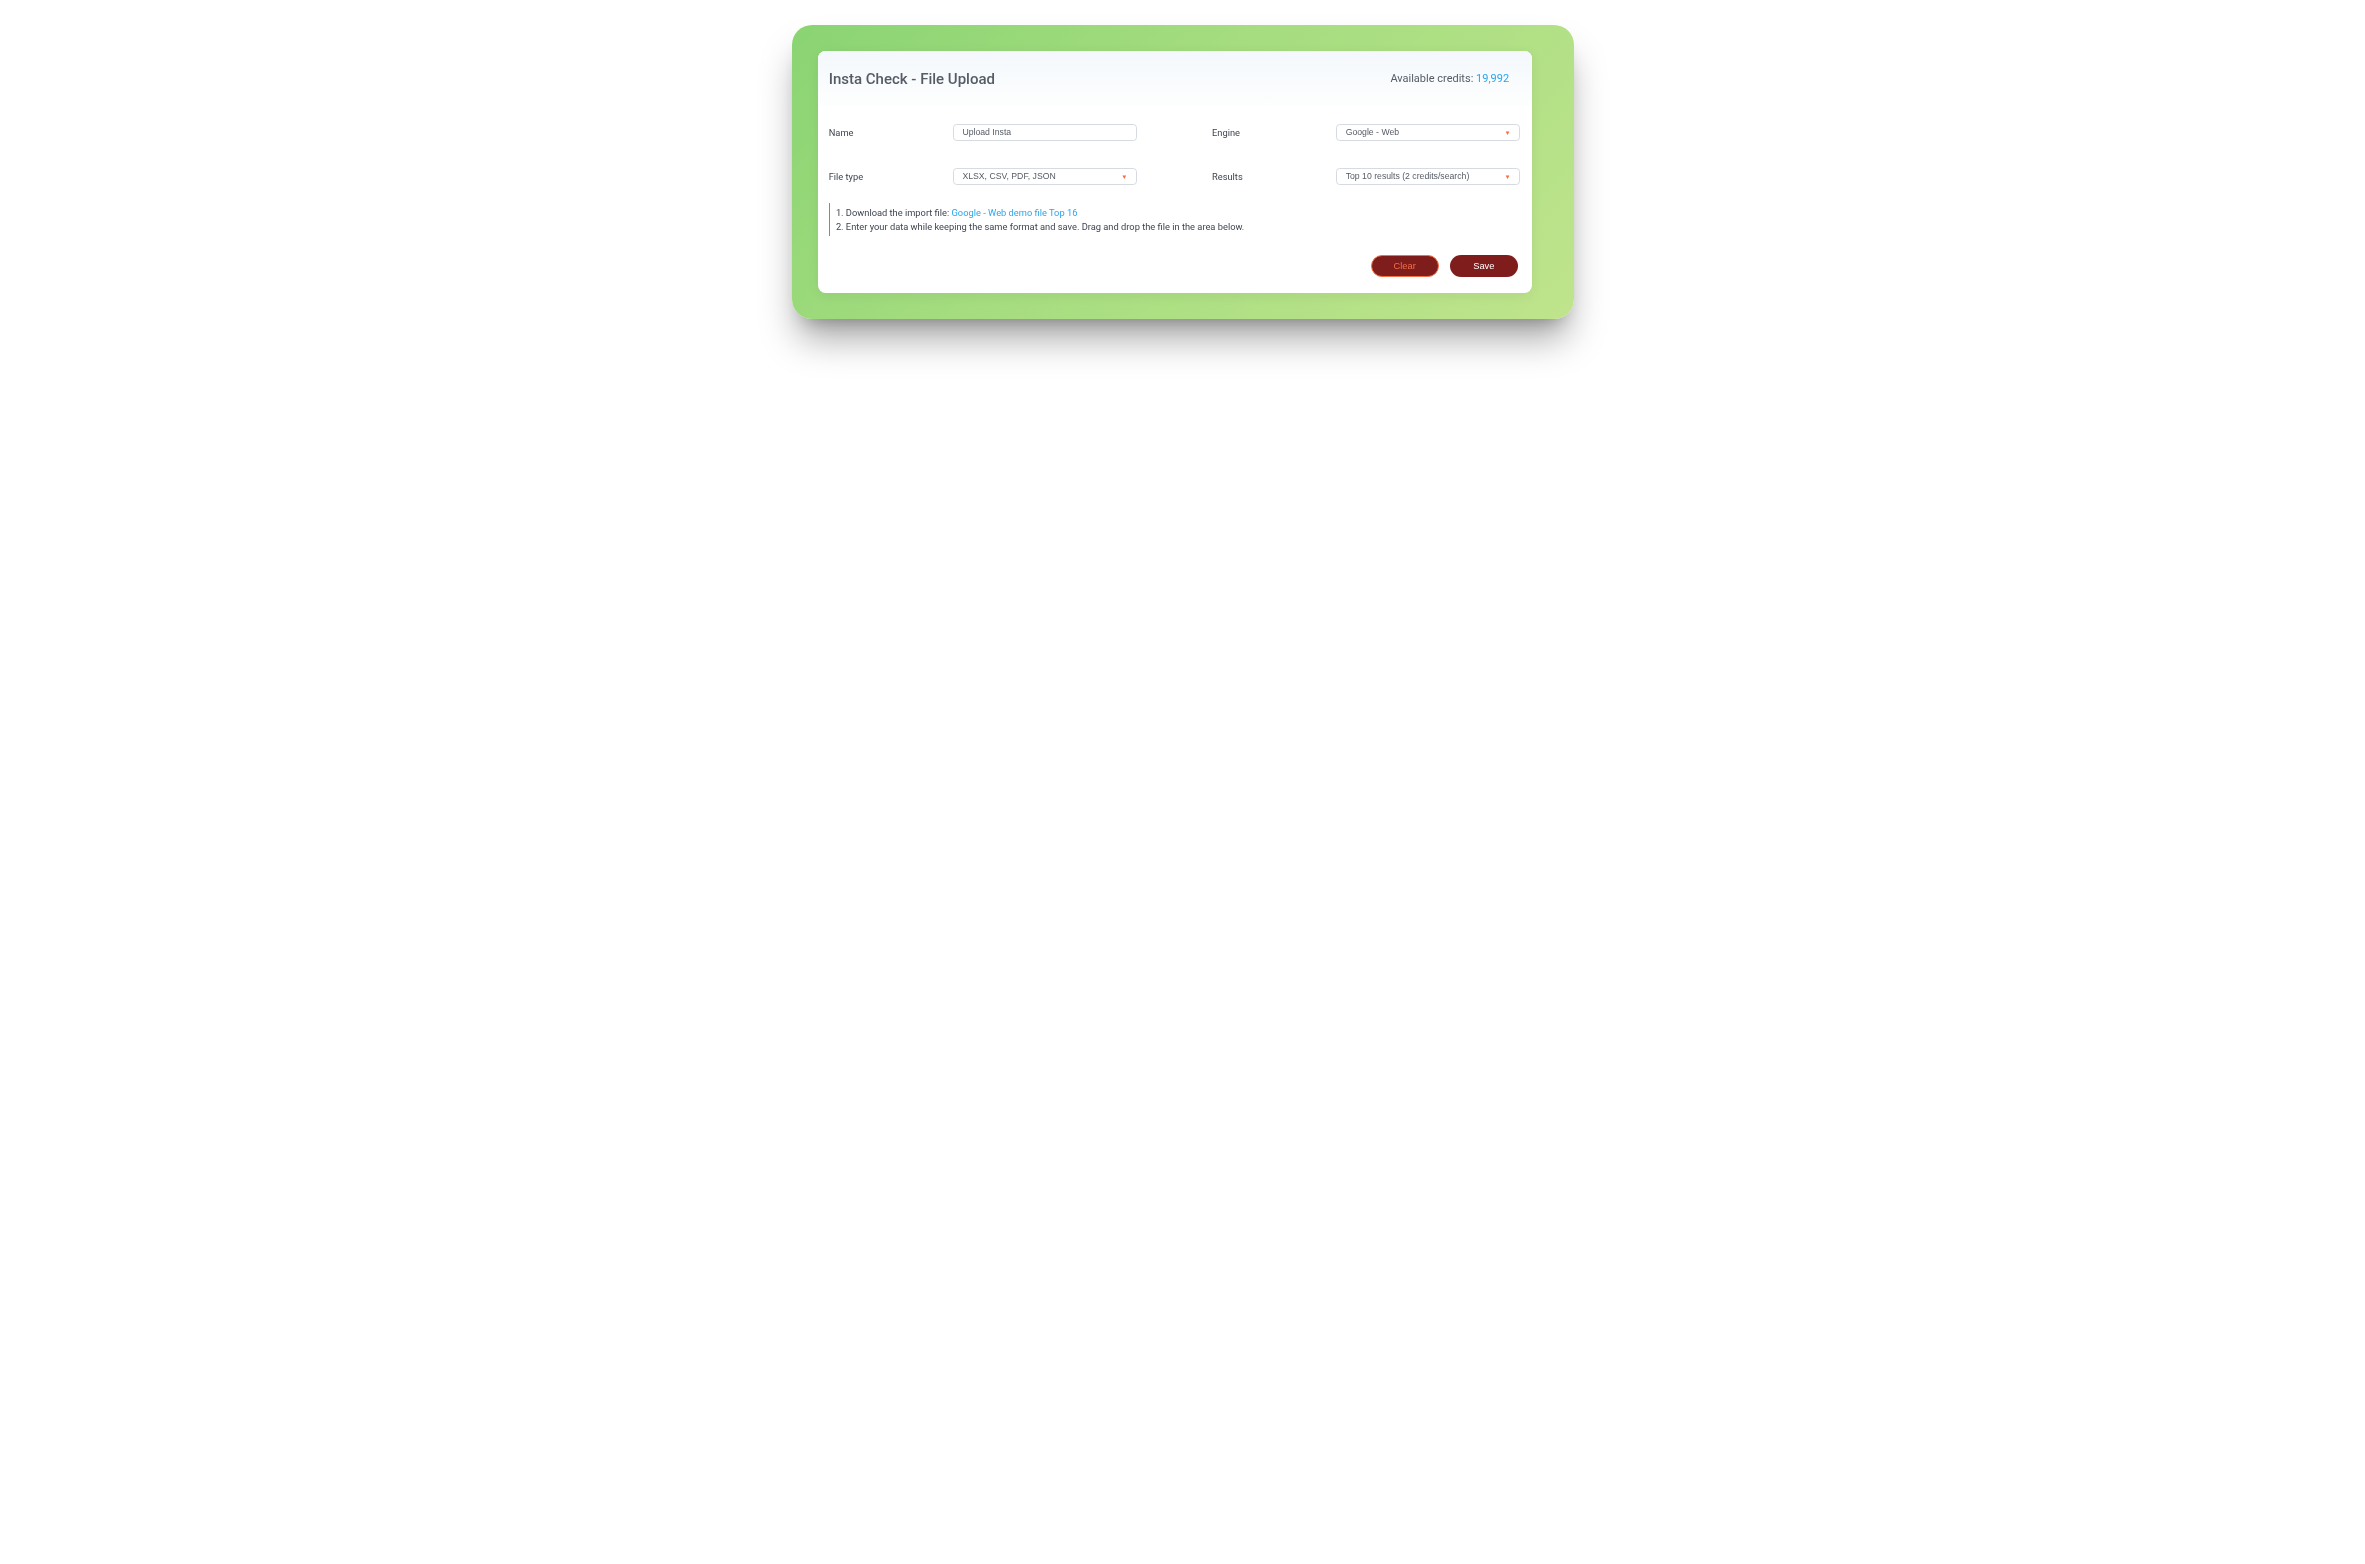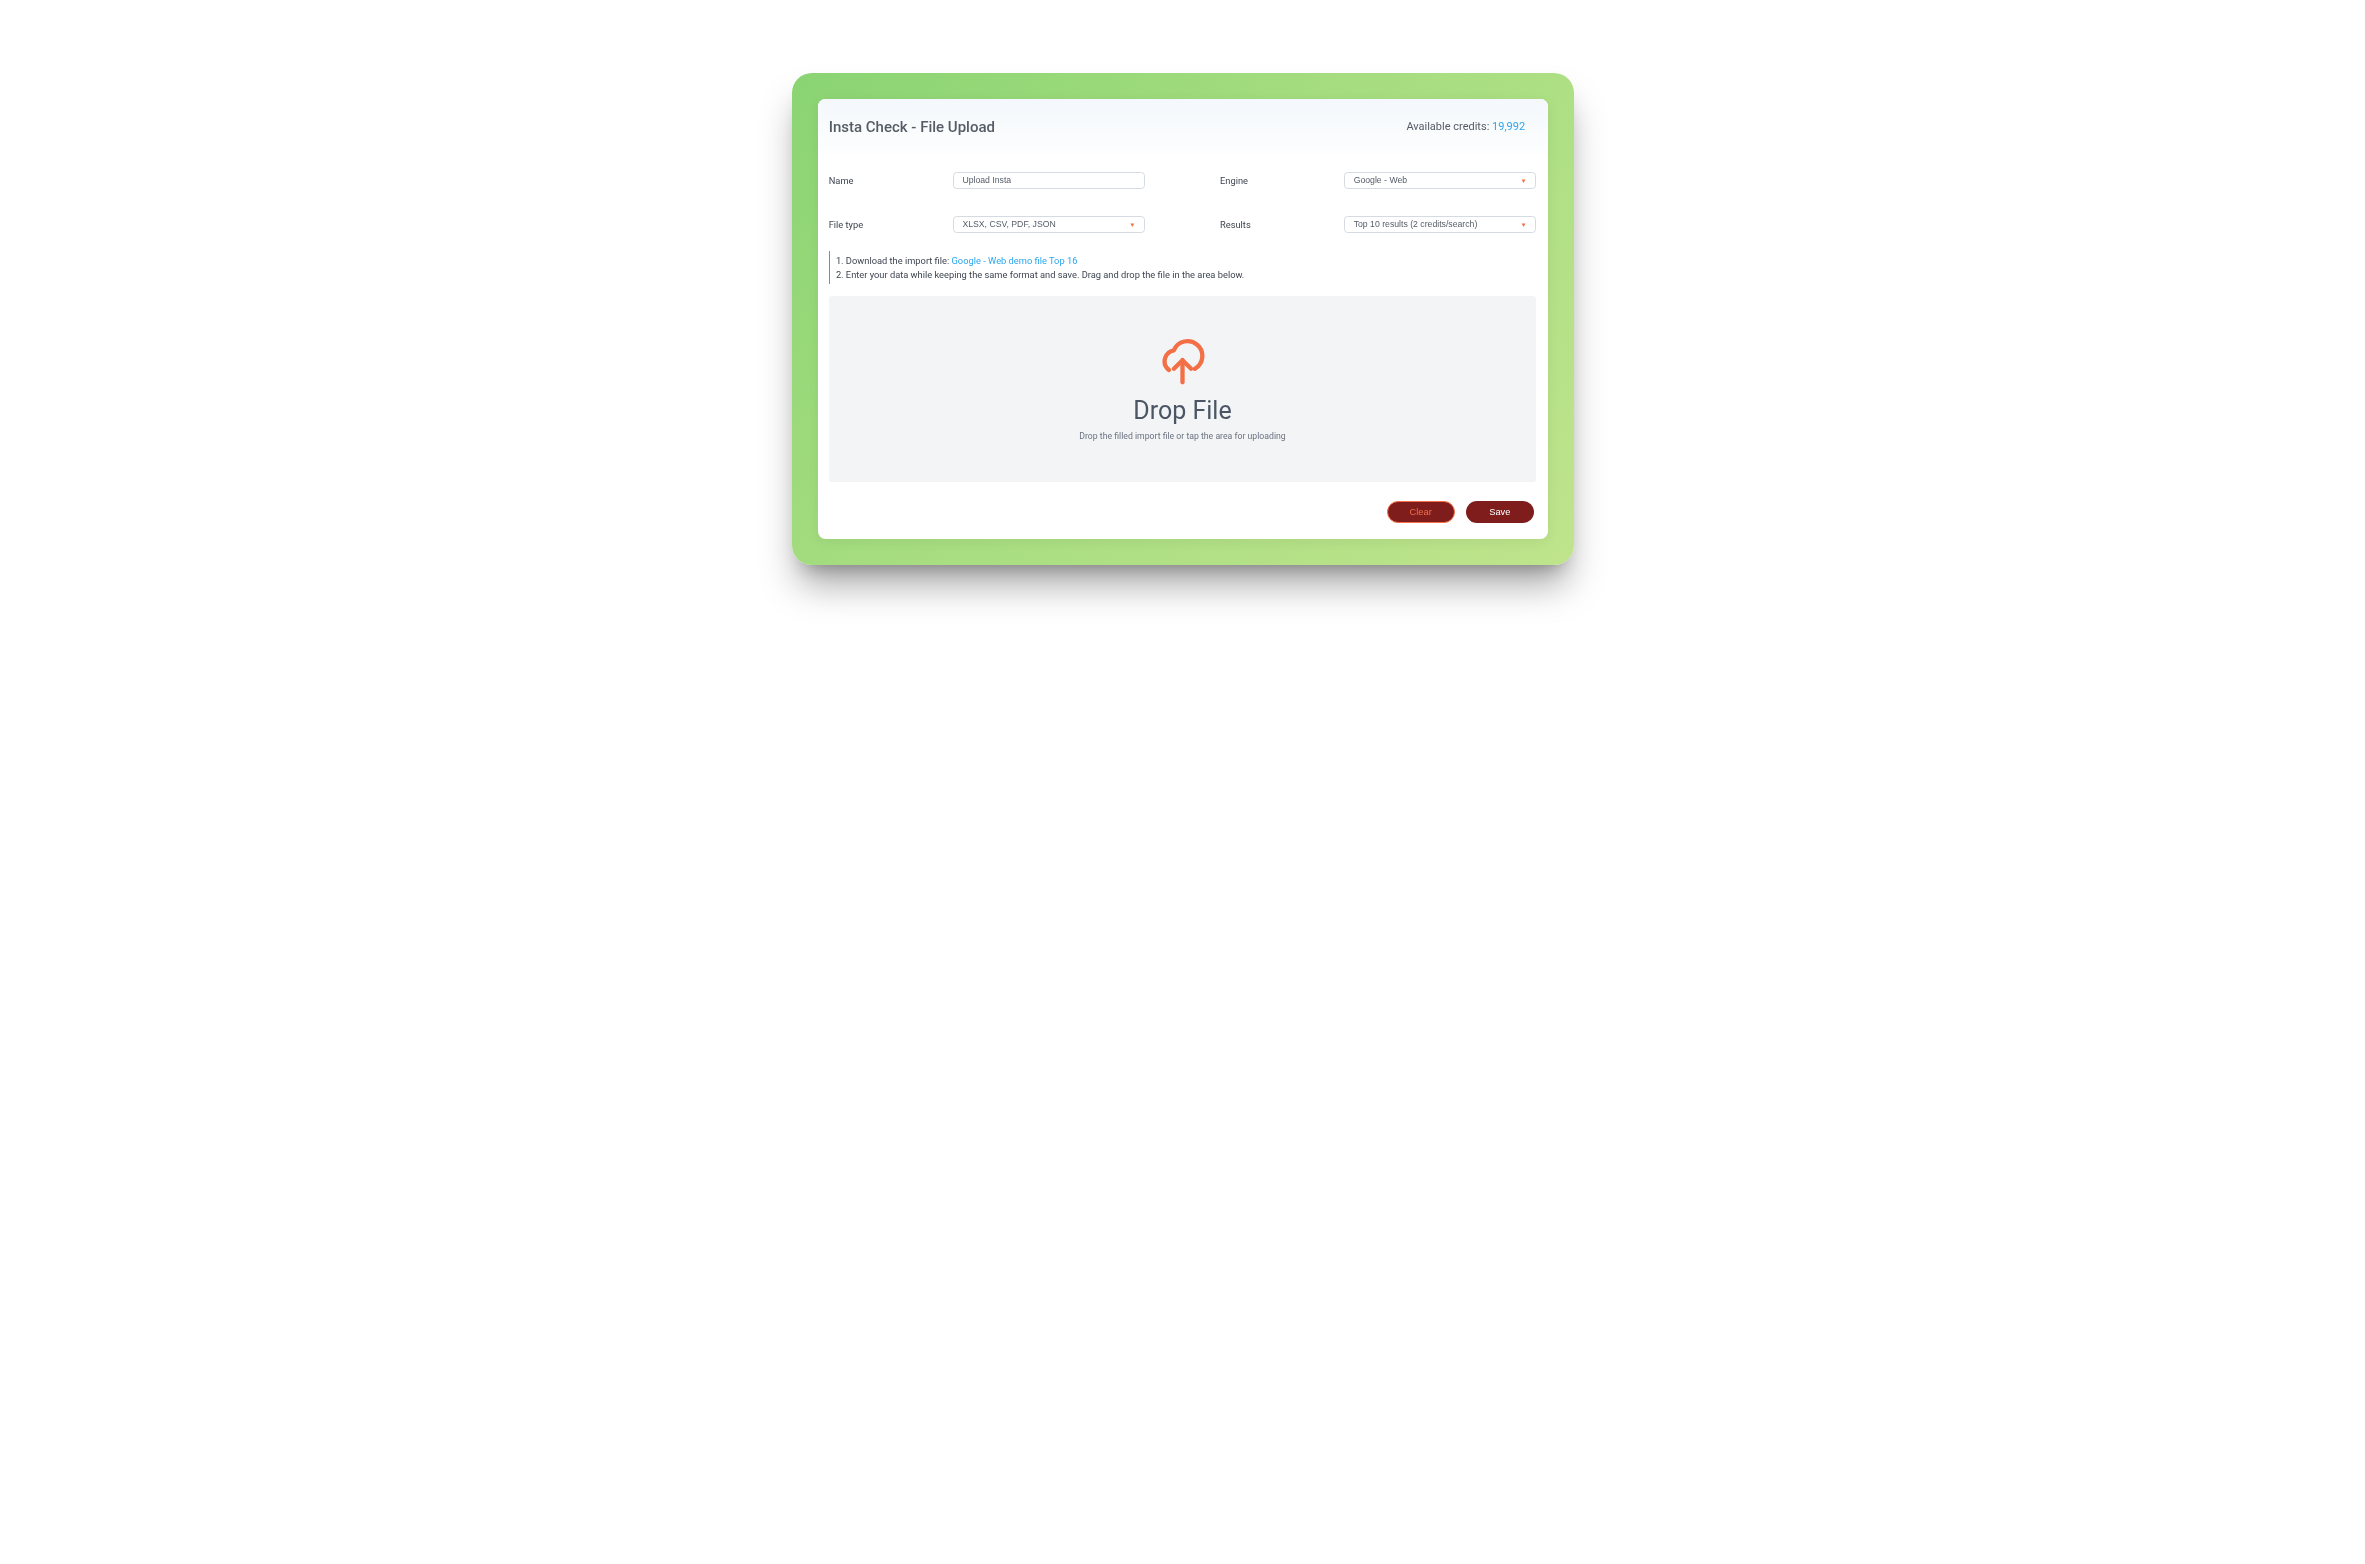--- a/index.html
+++ b/index.html
@@ -11,23 +11,22 @@
     align-items: flex-start;
     justify-content: center;
     padding: 25px;
   }
 
   
   .outer {
     width: 782px;
     background: linear-gradient(135deg, #8ad473 0%, #a6dd80 45%, #bfe48c 100%);
     border-radius: 20px;
-    padding: 26px 26px 26px 26px;
+    padding: 26px 42px 26px 26px;
     box-shadow: 0 25px 37px -6.2px rgba(0,0,0,0.35), 0 12.4px 18.6px -12.4px rgba(0,0,0,0.3);
-    margin-top: 48px;
   }
 
   
   .card {
     background: #ffffff;
     border-radius: 7.5px;
     box-shadow: 0 2.5px 12.4px rgba(0,0,0,0.06);
     overflow: hidden;
   }
 
@@ -222,31 +221,20 @@
 
       </div>
 
       <div class="instructions">
         <div>
           <span>1. Download the import file: </span><a href="#">Google - Web demo file Top 16</a>
         </div>
         <div>2. Enter your data while keeping the same format and save. Drag and drop the file in the area below.</div>
       </div>
 
-      <div class="drop-area">
-        <span class="cloud-icon">
-          <svg width="55" height="48" viewBox="0 0 88 78" fill="none" stroke="#f36f46" stroke-width="7" stroke-linecap="round" stroke-linejoin="round">
-            <path d="M64 50 A24 24 0 1 0 30 20 A18 18 0 0 0 22 52"></path>
-            <line x1="44" y1="72" x2="44" y2="36"></line>
-            <polyline points="30,50 44,36 58,50"></polyline>
-          </svg>
-        </span>
-        <div class="drop-title">Drop File</div>
-        <div class="drop-sub">Drop the filled import file or tap the area for uploading</div>
-      </div>
 
       <div class="actions">
         <button type="button" class="btn btn-clear">Clear</button>
         <button type="button" class="btn btn-save">Save</button>
       </div>
 
     </div>
   </div>
 </div>
 

